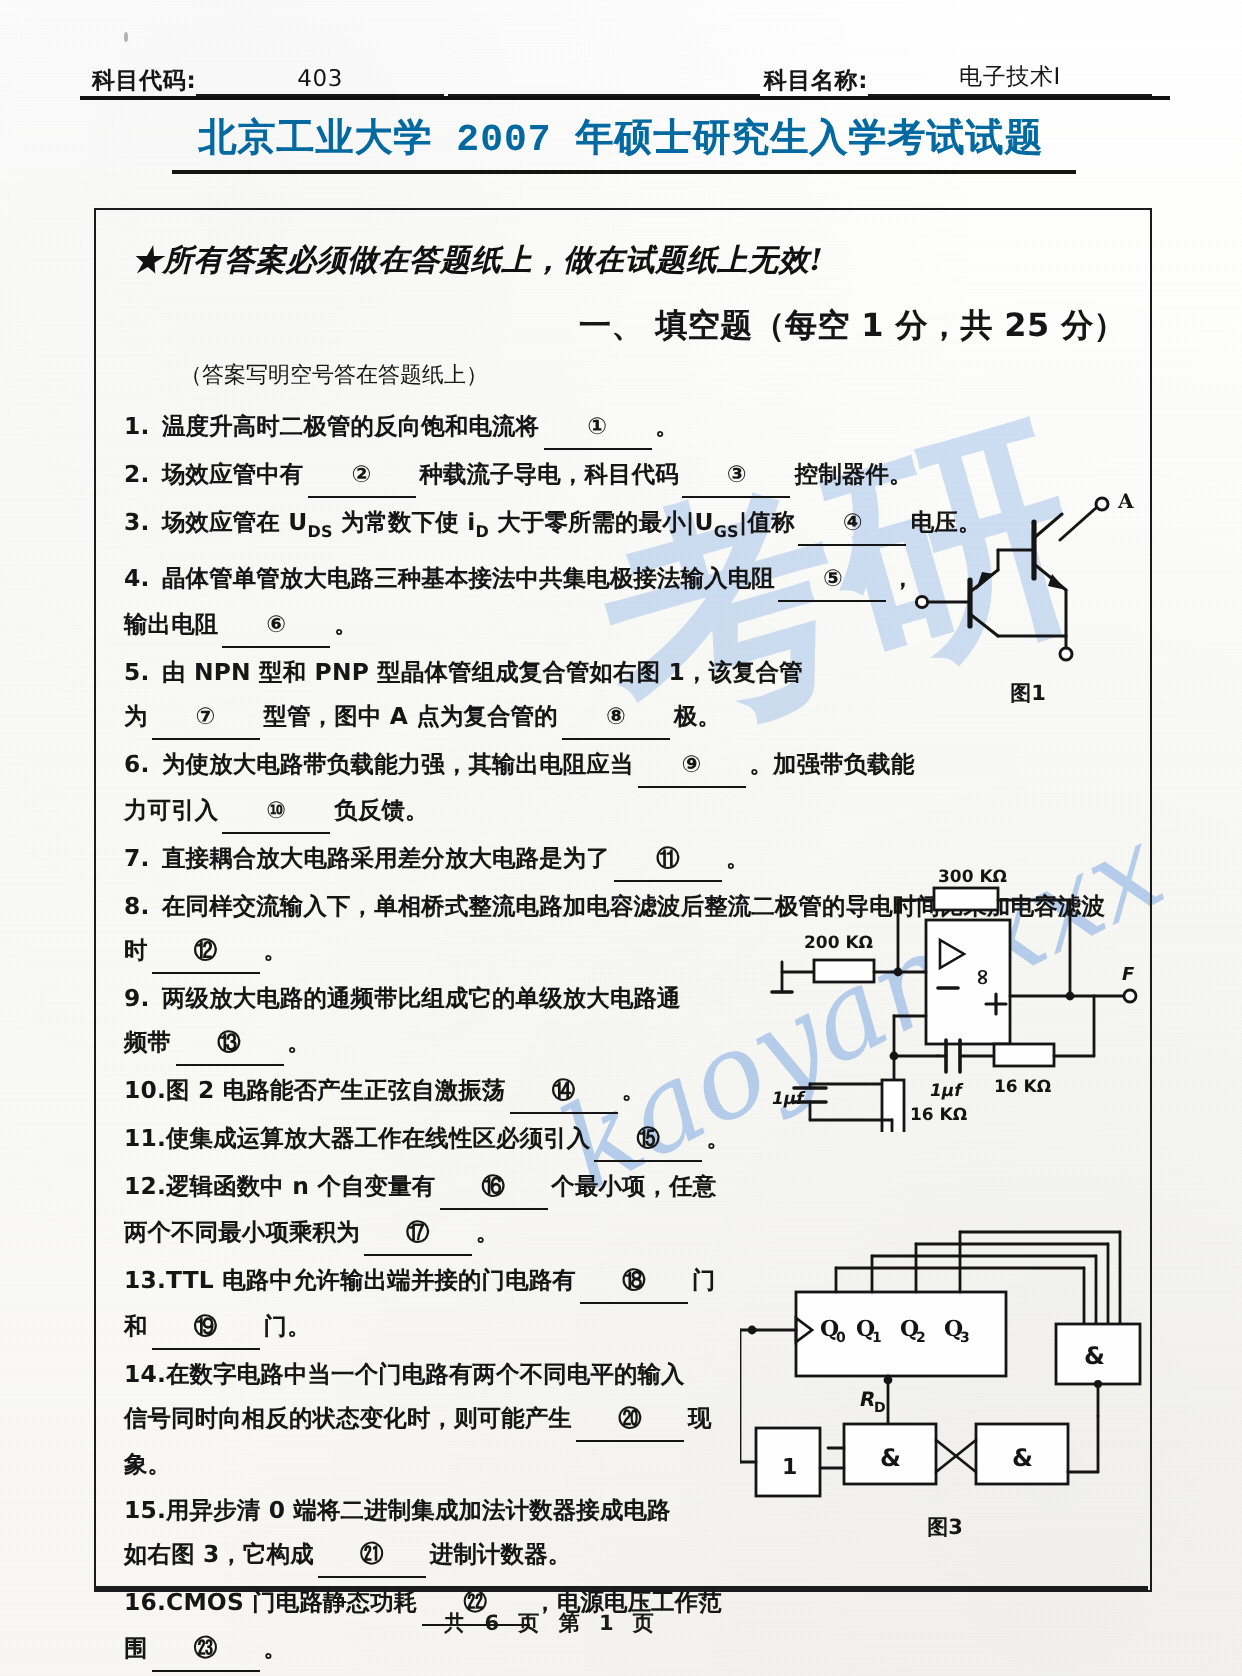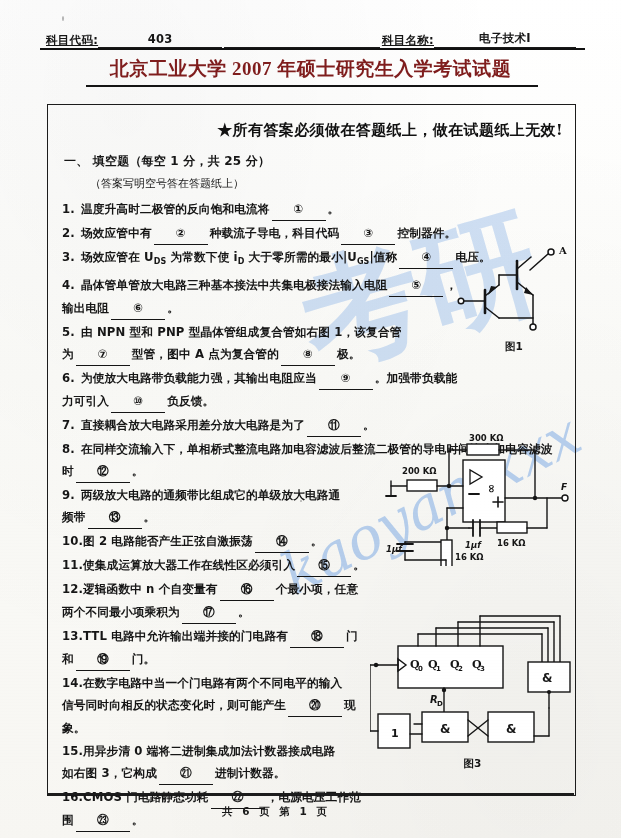--- a/index.html
+++ b/index.html
@@ -25,56 +25,56 @@
       repeating-linear-gradient(0deg, rgba(0,0,0,.035) 0px, rgba(0,0,0,0) 1px, rgba(0,0,0,0) 3px),
       repeating-linear-gradient(90deg, rgba(0,0,0,.025) 0px, rgba(0,0,0,0) 1px, rgba(0,0,0,0) 4px);
   }
 
   
   .hdr{
     position:absolute;left:46px;top:28px;width:530px;height:20px;
     display:flex;align-items:flex-end;font-size:11.5px;font-weight:bold;
     letter-spacing:.3px;
   }
-  .hdr .lbl{white-space:nowrap;text-decoration:underline;}
+  .hdr .lbl{white-space:nowrap;}
   .fill{
     flex:0 0 auto;border-bottom:1.6px solid #1a1a1a;text-align:center;
-    font-weight:bold;padding:0 6px 1px 6px;white-space:nowrap;
+    font-weight:normal;padding:0 6px 1px 6px;white-space:nowrap;
   }
   .fill.code{width:112px;}
   .fill.name{width:130px;}
   .spacer-line{flex:1 1 auto;border-bottom:1.6px solid #1a1a1a;margin:0 2px;height:14px;}
   .hdr-rule{
     position:absolute;left:40px;top:48px;width:545px;height:2px;background:#111;
   }
 
   
   .title{
     position:absolute;left:0;top:56px;width:621px;text-align:center;
-    font-family:Liberation Serif, serif;
-    font-size:19px;font-weight:bold;letter-spacing:.5px;color:#7f1d1d;
+    font-family:Liberation Mono, monospace;
+    font-size:19px;font-weight:bold;letter-spacing:.5px;color:#0369a1;
   }
   .title-rule{
     position:absolute;left:86px;top:85px;width:452px;height:1.6px;background:#141414;
   }
 
   
   .box{
     position:absolute;left:47px;top:104px;width:527px;height:690px;
     border:1.6px solid #1c1c1c;background:transparent;
   }
   .box-inner{position:absolute;inset:0;padding:10px 12px 0 14px;box-sizing:border-box;}
 
   .notice{
     font-family:"DejaVu Serif","Liberation Serif",serif;
-    font-size:15px;font-weight:bold;letter-spacing:.4px;
-    margin:6px 0 13px 4px;color:#111;text-align:right;
+    font-size:15px;font-weight:bold;font-style:italic;letter-spacing:.4px;
+    margin:6px 0 13px 4px;color:#111;
   }
   .sec{
-    font-size:12px;font-weight:bold;margin:0 0 6px 2px;letter-spacing:.2px;
+    font-size:16px;font-weight:bold;margin:0 0 6px 2px;letter-spacing:.2px;text-align:right;
   }
   .subnote{font-size:11px;font-weight:normal;margin:0 0 7px 28px;}
 
   .qlist{font-size:11.7px;line-height:22px;font-weight:bold;letter-spacing:.1px;}
   .q{margin:0 0 1px 0;}
   .q .num{display:inline-block;min-width:19px;}
   .cont{display:block;}
   
   .blank{
     display:inline-block;border-bottom:1.3px solid #151515;

